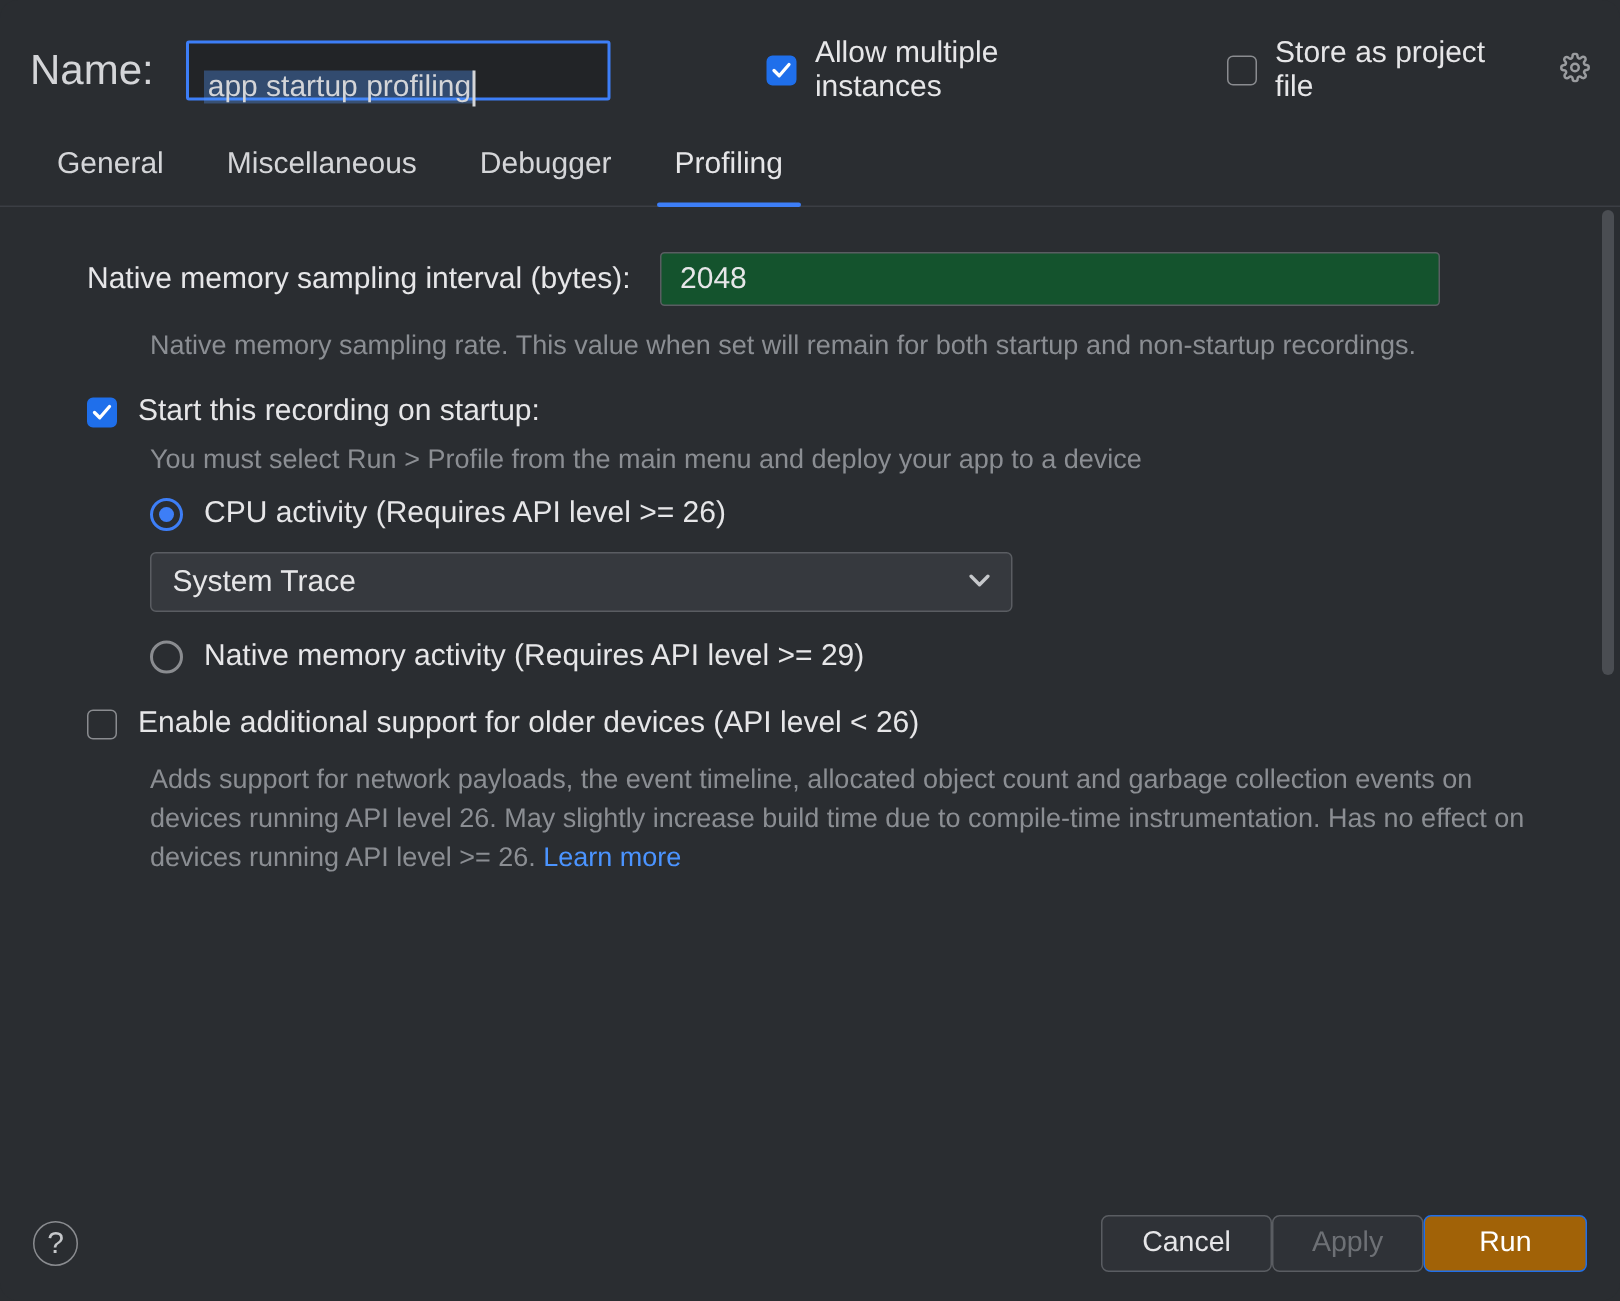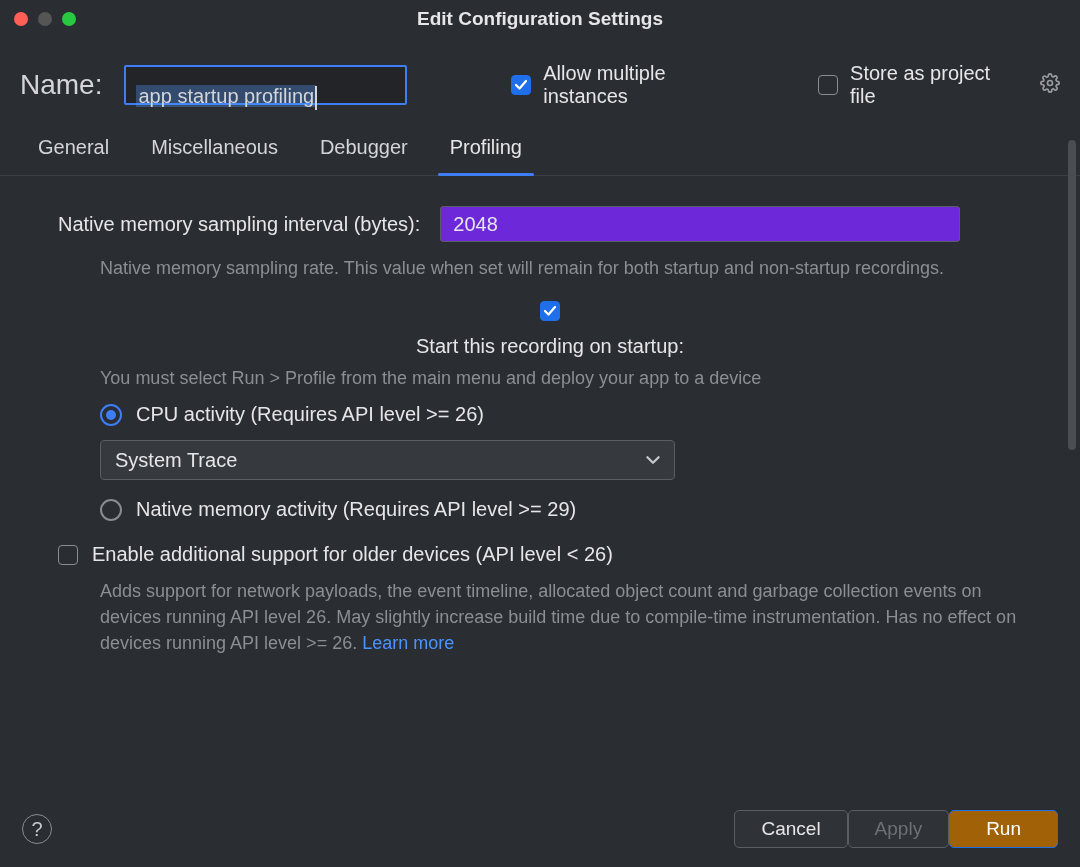--- a/index.html
+++ b/index.html
@@ -107,21 +107,21 @@
       right: 4px;
       top: 140px;
       width: 8px;
       height: 310px;
       border-radius: 4px;
       background: #4a4d52;
     }
     .row { display: flex; align-items: center; gap: 14px; }
     .mem-label { color: #e6e6e8; font-size: 20px; margin-right: 6px; }
     .num-input {
-      background: #6d28d9;
+      background: #14532d;
       border: 1px solid #5a5d62;
       color: #e6e6e8;
       font-size: 20px;
       padding: 6px 12px;
       width: 520px;
       height: 36px;
       border-radius: 3px;
     }
     .hint {
       color: #8b8e93;
@@ -220,28 +220,20 @@
       border-color: #1f6feb;
       color: #fff;
       padding: 0 36px;
     }
   </style>
 </head>
 <body>
 
 <div class="window">
 
-  <div class="titlebar">
-    <div class="traffic">
-      <div class="dot red"></div>
-      <div class="dot gray"></div>
-      <div class="dot green"></div>
-    </div>
-    <div class="title">Edit Configuration Settings</div>
-  </div>
 
   <div class="form-row">
     <span class="label-text">Name:</span>
     <div class="text-input">
       <span class="text-input-value">app startup profiling</span><span class="caret"></span>
     </div>
 
     <div class="spacer1"></div>
 
     <div class="check-label">
@@ -279,21 +271,21 @@
 
   <div class="content">
 
     <div class="row">
       <span class="mem-label">Native memory sampling interval (bytes):</span>
       <input class="num-input" value="2048" style="">
     </div>
     <div class="hint">Native memory sampling rate. This value when set will remain for both startup and non-startup recordings.</div>
 
     <div class="block">
-      <div class="row" style="margin-left:0;flex-direction:column;">
+      <div class="row" style="margin-left:0;">
         <span class="checkbox checked">
           <svg viewBox="0 0 14 14">
               <path d="M2 7 L5.5 10.5 L12 3" stroke="#fff" stroke-width="2.2" fill="none" stroke-linecap="round" stroke-linejoin="round"></path>
             </svg>
         </span>
         <span class="sublabel">Start this recording on startup:</span>
       </div>
       <div class="hint hint2" style="color:#8b8e93;">You must select Run &gt; Profile from the main menu and deploy your app to a device</div>
 
       <div class="radio-row">

